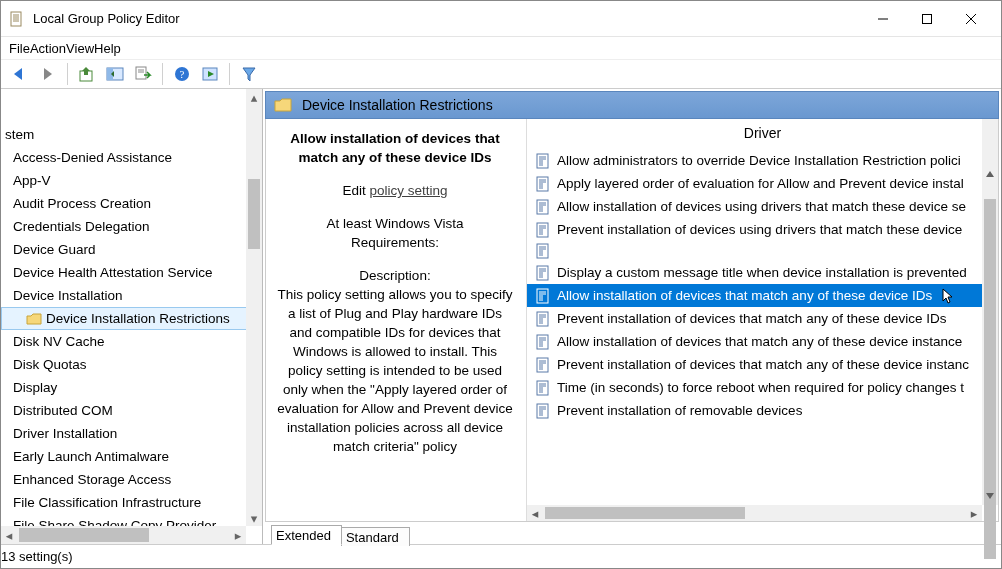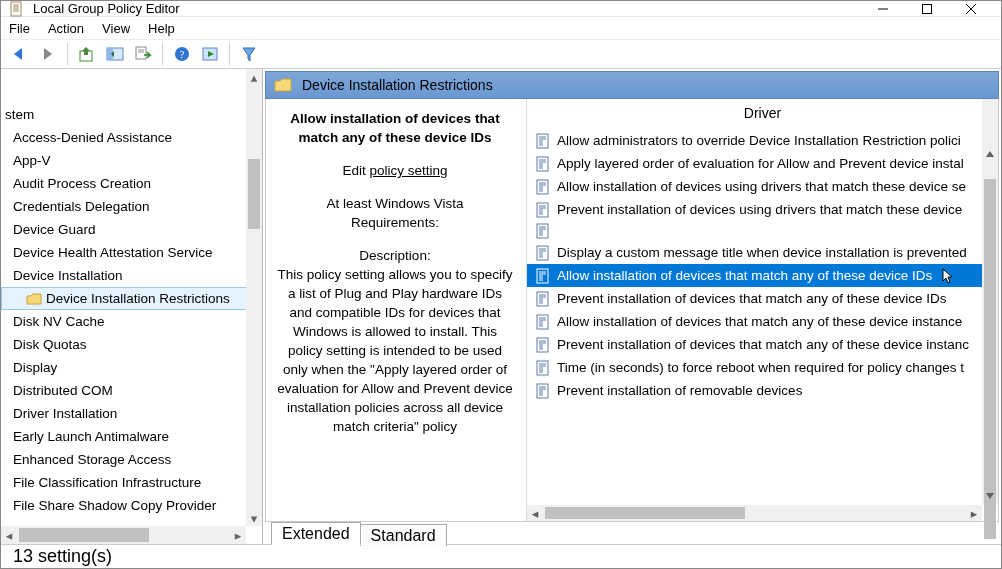--- a/index.html
+++ b/index.html
@@ -1,22 +1,22 @@
 <!DOCTYPE html>
 <html><head>
 <meta charset="utf-8">
 <style>
   * { margin:0; padding:0; box-sizing:border-box; }
   body { font-family:"Segoe UI", Tahoma, sans-serif; font-size:13px; color:#000; background:#fff; width:1002px; height:569px; overflow:hidden; border:1px solid #888; display:flex; flex-direction:column; }
-  .titlebar { height:16px; display:flex; align-items:center; padding:0 8px; border-bottom:1px solid #e5e5e5; }
+  .titlebar { height:36px; display:flex; align-items:center; padding:0 8px; border-bottom:1px solid #e5e5e5; }
   .titlebar .app-icon { width:16px; height:16px; margin-right:8px; }
   .titlebar .title { flex:1; font-size:13px; }
   .titlebar .win-controls { display:flex; gap:0; }
   .titlebar .win-controls .btn { width:44px; height:30px; display:flex; align-items:center; justify-content:center; cursor:default; }
-  .menubar { height:22px; display:flex; align-items:center; padding:0 8px; gap:18px; font-size:13px; }
+  .menubar { height:22px; display:flex; align-items:center; padding:0 8px; font-size:13px; }
   .menubar span { cursor:default; }
   .toolbar { height:30px; display:flex; align-items:center; padding:0 6px; gap:2px; border-bottom:1px solid #ccc; border-top:1px solid #eee;}
   .toolbar .tbtn { width:26px; height:26px; display:flex; align-items:center; justify-content:center; cursor:default; border:1px solid transparent;}
   .toolbar .sep { width:1px; height:22px; background:#d0d0d0; margin:0 4px; }
   .main { flex:1; display:flex; min-height:0; }
   .tree { width:262px; border-right:1px solid #bbb; position:relative; display:flex; flex-direction:column; }
   .tree-body { flex:1; overflow:hidden; padding-top:2px;margin-top:32px;}
   .tree-item { padding:2px 6px 2px 12px; white-space:nowrap; cursor:default; font-size:13.5px; line-height:19px;}
   .tree-item.selected { background:#e5f3ff; border:1px solid #99c9ef; padding:1px 5px 1px 11px;}
   .tree-item.selected .folder-ico{display:inline-flex;}
@@ -28,43 +28,43 @@
   .tree .hscroll .thumb{position:absolute;top:2px;bottom:2px;left:18px;width:130px;background:#c0c0c0;}
   .tree .hscroll .arrow{position:absolute;top:0;bottom:0;width:16px;display:flex;align-items:center;justify-content:center;color:#666;}
   .right { flex:1; display:flex; flex-direction:column; min-width:0;}
   .header-band { background:linear-gradient(#7da6d9,#6a98d0); height:28px; display:flex; align-items:center; padding:0 8px; color:#000; border:1px solid #5a86bd; margin:2px 2px 0 2px;}
   .header-band .folder { width:18px; height:16px; margin-right:10px;}
   .header-band .txt{font-size:14px;}
   .content { flex:1; display:flex; min-height:0; border:1px solid #ccc; margin:0 2px 0 2px; border-top:none;text-align:center;}
   .desc-pane { width:260px; padding:10px 12px 6px 10px; font-size:13.5px; line-height:19px; overflow:hidden;}
   .desc-pane .policy-title{font-weight:bold; margin-bottom:14px;}
   .desc-pane .edit-line{margin-bottom:14px;}
-  .desc-pane .link{color:#000000; text-decoration:underline;}
+  .desc-pane .link{color:#404040; text-decoration:underline;}
   .desc-pane .req{margin-bottom:14px;}
   .list-wrap { flex:1; position:relative; min-width:0; border-left:1px solid #ddd;}
   .list-header { padding:6px 10px 4px 10px; font-size:14px;}
   .list-body { position:absolute; top:30px; bottom:16px; left:0; right:16px; overflow:hidden;}
   .list-row { display:flex; align-items:center; padding:2px 4px 2px 8px; gap:6px; white-space:nowrap; font-size:13.5px; line-height:19px; cursor:default;}
   .list-row .icon{width:16px;height:16px;flex-shrink:0;}
   .list-row.selected { background:#0078d7; color:#fff;}
   .list-row.selected .icon rect.stroke{stroke:#fff;}
   .list-row.selected .icon path,.list-row.selected .icon line{stroke:#fff;}
   .list-row .cursor{margin-left:4px;}
   .list-wrap .vscroll{position:absolute;right:0;top:0;bottom:16px;width:16px;background:#f0f0f0;}
   .list-wrap .vscroll .thumb{position:absolute;left:2px;right:2px;top:80px;height:360px;background:#c0c0c0;}
   .list-wrap .vscroll .up,.list-wrap .vscroll .down{position:absolute;left:0;right:0;height:18px;display:flex;align-items:center;justify-content:center;color:#606060;}
   .list-wrap .vscroll .up{top:46px;} .list-wrap .vscroll .down{bottom:0;}
   .list-wrap .hscroll{position:absolute;left:0;right:16px;bottom:0;height:16px;background:#f0f0f0;}
   .list-wrap .hscroll .thumb{position:absolute;top:2px;bottom:2px;left:18px;width:200px;background:#c0c0c0;}
   .list-wrap .hscroll .ar{position:absolute;top:0;bottom:0;width:16px;display:flex;align-items:center;justify-content:center;color:#606060;}
   .tabs { height:22px; display:flex; align-items:flex-end; padding-left:6px; gap:0; margin:0 2px;}
-  .tabs .tab{padding:2px 10px 1px 10px; font-size:16px; border:1px solid #aaa; border-bottom:none; background:#fcfcfc; margin-right:-1px; position:relative; cursor:default;}
+  .tabs .tab{padding:2px 10px 1px 4px; font-size:13px; border:1px solid #aaa; border-bottom:none; background:#fcfcfc; margin-right:-1px; position:relative; cursor:default;}
   .tabs .tab.active{background:#fff; z-index:1; border-bottom:1px solid #fff; transform:translateY(1px);}
   .tabs .tab:not(.active){transform:translateY(2px);}
-  .statusbar { height:24px; border-top:1px solid #ccc; display:flex; align-items:center; padding:0 12px; font-size:18px;}
+  .statusbar { height:24px; border-top:1px solid #ccc; display:flex; align-items:center; padding:0 0; font-size:13px;}
   svg{display:block;}
 </style>
 </head>
 <body>
 
 <div class="titlebar">
   <span class="app-icon">
     <svg width="16" height="16">
         <rect x="2" y="1" width="10" height="14" fill="#fff" stroke="#9a8a60"></rect>
         <line x1="4" y1="4" x2="10" y2="4" stroke="#9a8a60"></line>

